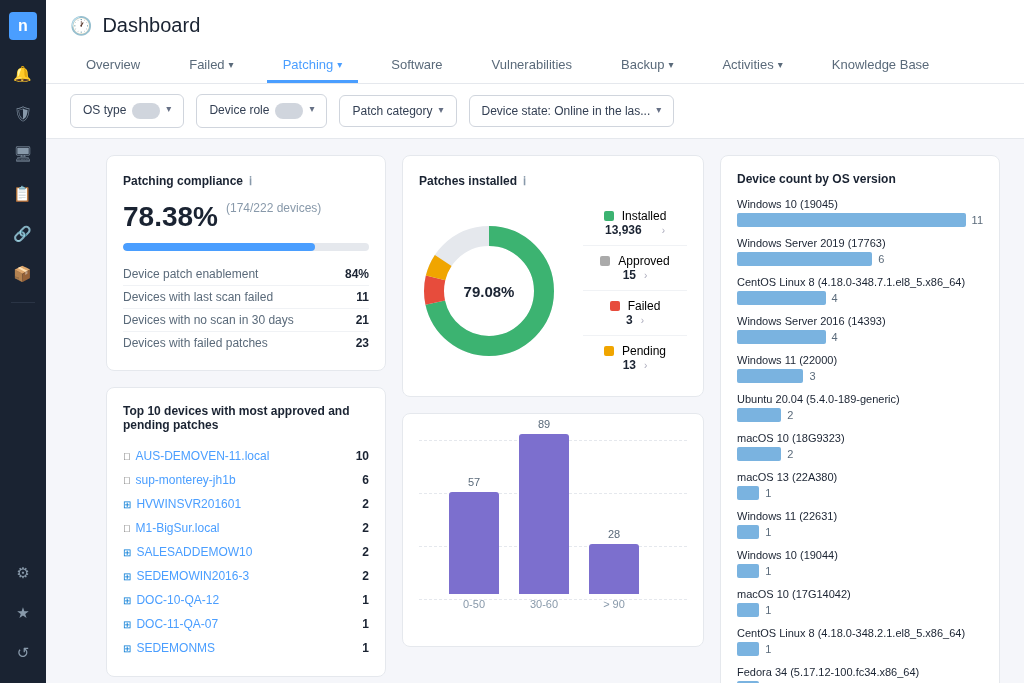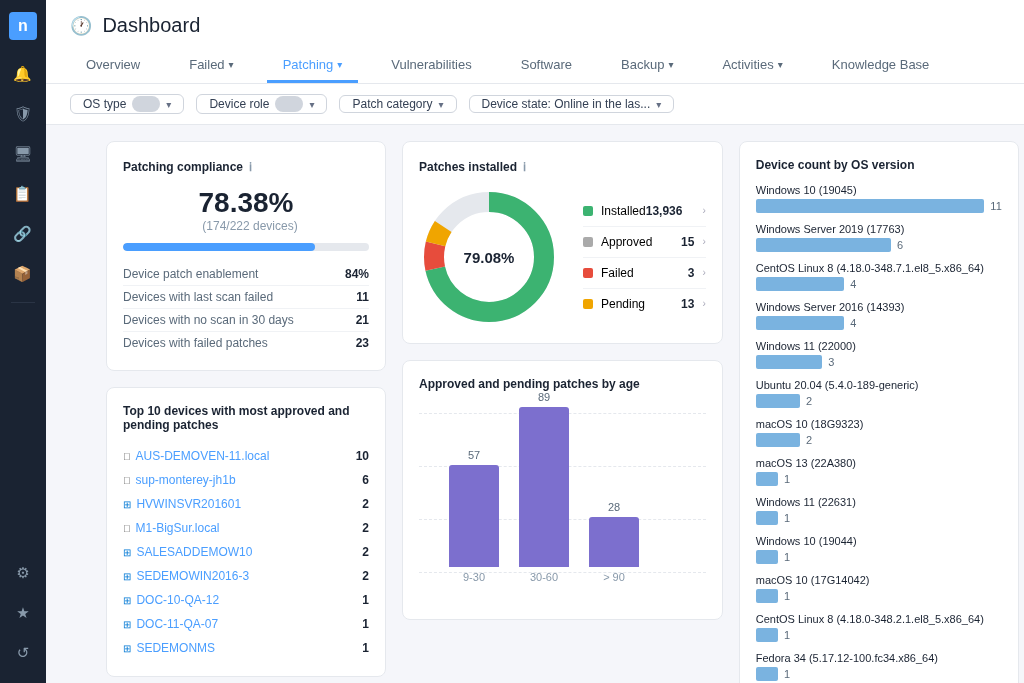--- a/index.html
+++ b/index.html
@@ -21,21 +21,21 @@
     .header-title { display: flex; align-items: center; gap: 10px; margin-bottom: 12px; }
     .header-title h1 { font-size: 20px; font-weight: 400; color: #1a2332; }
     .header-icon { color: #8899aa; font-size: 18px; }
     .nav-tabs { display: flex; gap: 17px; }
     .nav-tab { padding: 8px 16px; color: #5a6a7a; cursor: pointer; border-bottom: 3px solid transparent; white-space: nowrap; font-size: 13px; display: flex; align-items: center; gap: 4px; }
     .nav-tab.active { color: #4a9eff; border-bottom-color: #4a9eff; font-weight: 500; }
     .nav-tab-arrow { font-size: 10px; color: inherit; }
 
     
     .filters { background: white; padding: 10px 24px; border-bottom: 1px solid #e5e8ed; display: flex; gap: 12px; align-items: center; }
-    .filter-btn { display: flex; align-items: center; gap: 6px; padding: 1px 12px; border: 1px solid #d0d5dd; border-radius: 6px; background: white; cursor: pointer; font-size: 12px; color: #344054; }
+    .filter-btn { display: flex; gap: 6px; padding: 8px 12px; border: 1px solid #d0d5dd; border-radius: 6px; background: white; cursor: pointer; font-size: 12px; color: #344054; }
     .filter-btn .toggle { width: 28px; height: 16px; background: #d0d5dd; border-radius: 8px; display: inline-block; }
     .filter-arrow { font-size: 10px; color: #667085; }
 
     
     .content { flex: 1; overflow-y: auto; padding: 16px 24px; display: grid; grid-template-columns: 280px 1fr 280px; gap: 16px; margin-left: 36px; }
 
     
     .card { background: white; border-radius: 8px; border: 1px solid #e5e8ed; padding: 16px; }
     .card-title { font-size: 12px; font-weight: 600; color: #1a2332; margin-bottom: 12px; display: flex; align-items: center; gap: 6px; }
     .card-info { color: #8899aa; font-size: 12px; }
@@ -58,21 +58,21 @@
     .win-icon { color: #0078d4; }
     .mac-icon { color: #555; }
     .device-count { font-weight: 600; color: #1a2332; }
 
     
     .patches-card { display: flex; flex-direction: column; }
     .patches-inner { display: flex; gap: 24px; align-items: center; }
     .donut-wrap { position: relative; width: 140px; height: 140px; flex-shrink: 0; }
     .donut-label { position: absolute; top: 50%; left: 50%; transform: translate(-50%, -50%); text-align: center; font-size: 15px; font-weight: 700; color: #1a2332; }
     .patches-legend { flex: 1; }
-    .legend-row { display: flex; justify-content: space-between; align-items: center; padding: 8px 0; border-bottom: 1px solid #f0f2f5; font-size: 12px; }
+    .legend-row { display: flex; justify-content: space-between; align-items: center; padding: 8px 0; border-bottom: 1px solid #f0f2f5; font-size: 12px; flex-direction: column; }
     .legend-row:last-child { border-bottom: none; }
     .legend-left { display: flex; align-items: center; gap: 8px; }
     .legend-dot { width: 10px; height: 10px; border-radius: 2px; flex-shrink: 0; }
     .legend-count { font-weight: 600; color: #1a2332; }
     .legend-arrow { color: #aab; font-size: 10px; cursor: pointer; }
 
     
     .bar-chart-card { grid-column: 2; }
     .bar-group { display: flex; flex-direction: column; align-items: center; gap: 4px; }
     .bar { background: #7c6fce; border-radius: 3px 3px 0 0; width: 50px; }
@@ -84,21 +84,21 @@
     .os-row { margin-bottom: 10px; }
     .os-name { font-size: 11px; color: #1a2332; margin-bottom: 3px; }
     .os-bar-wrap { display: flex; align-items: center; gap: 6px; }
     .os-bar { height: 14px; background: #7ab3e0; border-radius: 2px; }
     .os-count { font-size: 11px; color: #5a6a7a; white-space: nowrap; }
 
     .col-left { display: flex; flex-direction: column; gap: 16px; }
     .col-mid { display: flex; flex-direction: column; gap: 16px; }
     .col-right { display: flex; flex-direction: column; }
 
-    .section-row { display: flex; align-items: center; flex-direction: column; }
+    .section-row { display: flex; align-items: flex-start; }
 
     svg.donut { transform: rotate(-90deg); }
   </style>
 </head>
 <body>
 
 <div class="sidebar">
   <div class="sidebar-logo">n</div>
   <div class="sidebar-icon active">🔔</div>
   <div class="sidebar-icon">🛡</div>
@@ -127,24 +127,24 @@
       </div>
       <div class="nav-tab">
         <span>Failed</span>
         <span class="nav-tab-arrow">▾</span>
       </div>
       <div class="nav-tab active">
         <span>Patching</span>
         <span class="nav-tab-arrow">▾</span>
       </div>
       <div class="nav-tab">
+        <span>Software</span>
+      </div>
+      <div class="nav-tab">
         <span>Vulnerabilities</span>
-      </div>
-      <div class="nav-tab">
-        <span>Software</span>
       </div>
       <div class="nav-tab">
         <span>Backup</span>
         <span class="nav-tab-arrow">▾</span>
       </div>
       <div class="nav-tab">
         <span>Activities</span>
         <span class="nav-tab-arrow">▾</span>
       </div>
       <div class="nav-tab">
@@ -338,35 +338,34 @@
               <div style="display:flex;align-items:center;gap:8px">
                 <span class="legend-count">13</span>
                 <span class="legend-arrow">›</span>
               </div>
             </div>
           </div>
         </div>
       </div>
 
       <div class="card bar-chart-card">
-        <div class="card-title">Approved and pending patches by age</div>
         <div style="position:relative; height:200px; padding: 10px 0 30px 0;">
 
           <div style="position:absolute;top:10px;left:0;right:0;height:160px;display:flex;flex-direction:column;justify-content:space-between;pointer-events:none">
             <div style="border-top:1px dashed #e5e8ed"></div>
             <div style="border-top:1px dashed #e5e8ed"></div>
             <div style="border-top:1px dashed #e5e8ed"></div>
             <div style="border-top:1px dashed #e5e8ed"></div>
           </div>
 
           <div style="display:flex;align-items:flex-end;height:160px;gap:20px;padding:0 30px;position:relative;top:10px;">
             <div class="bar-group">
               <span class="bar-value">57</span>
               <div class="bar" style="height:102px"></div>
-              <span class="bar-x-label">9-30</span>
+              <span class="bar-x-label">0-50</span>
             </div>
             <div class="bar-group">
               <span class="bar-value">89</span>
               <div class="bar" style="height:160px"></div>
               <span class="bar-x-label">30-60</span>
             </div>
             <div class="bar-group">
               <span class="bar-value">28</span>
               <div class="bar" style="height:50px"></div>
               <span class="bar-x-label">&gt; 90</span>

